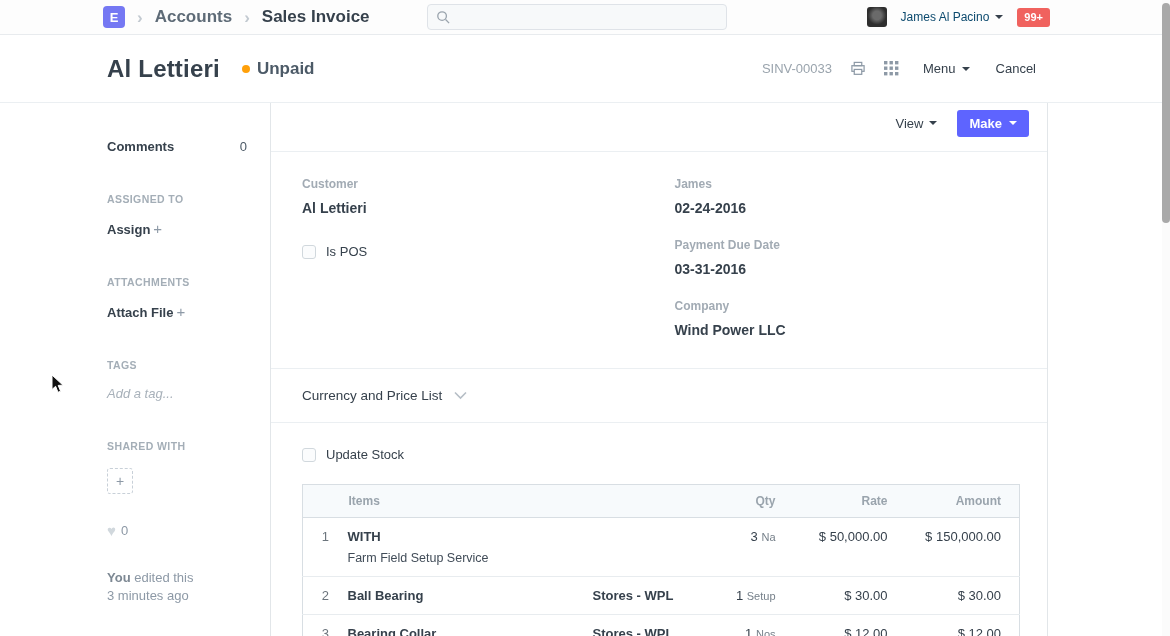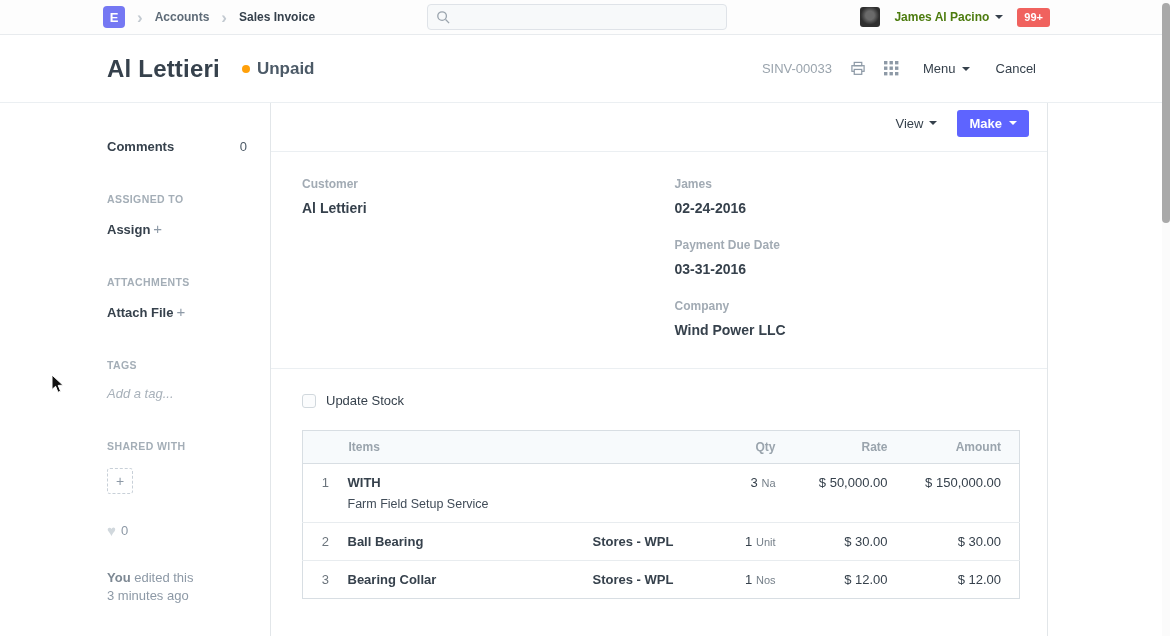--- a/index.html
+++ b/index.html
@@ -14,37 +14,37 @@
     height:35px; background:#fdfdfd; border-bottom:1px solid #e8ebee;
     display:flex; align-items:center; padding:0 10px 0 103px;
   }
   .nav-left { display:flex; align-items:center; flex:1; }
   .logo-box {
     width:22px; height:22px; border-radius:4px; background:#7578f3;
     color:#fff; font-weight:bold; font-size:13px;
     display:flex; align-items:center; justify-content:center; cursor:pointer;
   }
   .crumb-sep { color:#c3cad1; font-size:17px; font-weight:bold; margin:0 12px; line-height:1; }
-  .crumb { font-size:12px; font-weight:bold; color:#5e6b77; text-decoration:none; cursor:pointer; }
+  .crumb { font-size:17px; font-weight:bold; color:#5e6b77; text-decoration:none; cursor:pointer; }
   .crumb.current { color:#36414c; }
   .search-wrap {
     width:300px; height:26px; background:#f7f9fa; border:1px solid #dfe3e8;
     border-radius:4px; display:flex; align-items:center; padding:0 8px;
   }
   .search-wrap input {
     flex:1; border:none; outline:none; background:transparent;
     font-size:12px; color:#36414c; font-family:inherit;
   }
   .search-wrap input::placeholder { color:#c4ccd4; }
   .nav-right { display:flex; align-items:center; justify-content:flex-end; flex:1; gap:14px; padding-right:110px; }
   .avatar {
     width:20px; height:20px; border-radius:3px;
     background:radial-gradient(circle at 50% 42%, #6a6a6a 0 28%, #2e2e2e 60%), #222;
   }
-  .user-name { font-size:12px; font-weight:bold; color:#4d7c0f; display:flex; align-items:center; gap:6px; cursor:pointer; }
+  .user-name { font-size:12px; font-weight:normal; color:#0c4a6e; display:flex; align-items:center; gap:6px; cursor:pointer; }
   .badge-99 {
     background:#f0625e; color:#fff; font-size:11px; font-weight:bold;
     border-radius:3px; padding:4px 7px; line-height:1; cursor:pointer;
   }
   .caret { width:0; height:0; border-left:4px solid transparent; border-right:4px solid transparent; border-top:4px solid #36414c; display:inline-block; }
   .caret.light { border-top-color:#fff; }
   
   .page-head {
     height:68px; border-bottom:1px solid #ebeff2; background:#fff;
     display:flex; align-items:center; padding:0 134px 0 107px;
@@ -247,37 +247,47 @@
         <span class="caret light"></span>
       </button>
     </div>
 
     <div class="section fields">
       <div class="fcol">
         <div class="field">
           <div class="flabel">Customer</div>
           <div class="fvalue">Al Lettieri</div>
         </div>
+        <div class="check-row">
+          <span class="checkbox"></span>
+          <span class="check-label">Is POS</span>
+        </div>
       </div>
       <div class="fcol">
         <div class="field">
           <div class="flabel">James</div>
           <div class="fvalue">02-24-2016</div>
         </div>
         <div class="field">
           <div class="flabel">Payment Due Date</div>
           <div class="fvalue">03-31-2016</div>
         </div>
         <div class="field" style="margin-bottom:0">
           <div class="flabel">Company</div>
           <div class="fvalue">Wind Power LLC</div>
         </div>
       </div>
     </div>
 
+    <div class="collapsible">
+      <span class="collapsible-title">Currency and Price List</span>
+      <svg width="13" height="9" viewBox="0 0 13 9">
+        <polyline points="1,1.5 6.5,7 12,1.5" fill="none" stroke="#b6bec6" stroke-width="1.6"></polyline>
+      </svg>
+    </div>
 
     <div class="section items">
       <div class="check-row">
         <span class="checkbox"></span>
         <span class="check-label">Update Stock</span>
       </div>
 
       <table class="grid">
         <colgroup>
           <col class="c-idx">
@@ -308,21 +318,21 @@
             <td class="r"><span>3</span> <span class="uom">Na</span></td>
             <td class="r">$ 50,000.00</td>
             <td class="r amt-pad">$ 150,000.00</td>
           </tr>
           <tr>
             <td class="idx">2</td>
             <td>
                 <div class="item-name">Ball Bearing</div>
               </td>
             <td class="warehouse">Stores - WPL</td>
-            <td class="r"><span>1</span> <span class="uom">Unit</span></td>
+            <td class="r"><span>1</span> <span class="uom">Setup</span></td>
             <td class="r">$ 30.00</td>
             <td class="r amt-pad">$ 30.00</td>
           </tr>
           <tr>
             <td class="idx">3</td>
             <td>
                 <div class="item-name">Bearing Collar</div>
               </td>
             <td class="warehouse">Stores - WPL</td>
             <td class="r"><span>1</span> <span class="uom">Nos</span></td>

